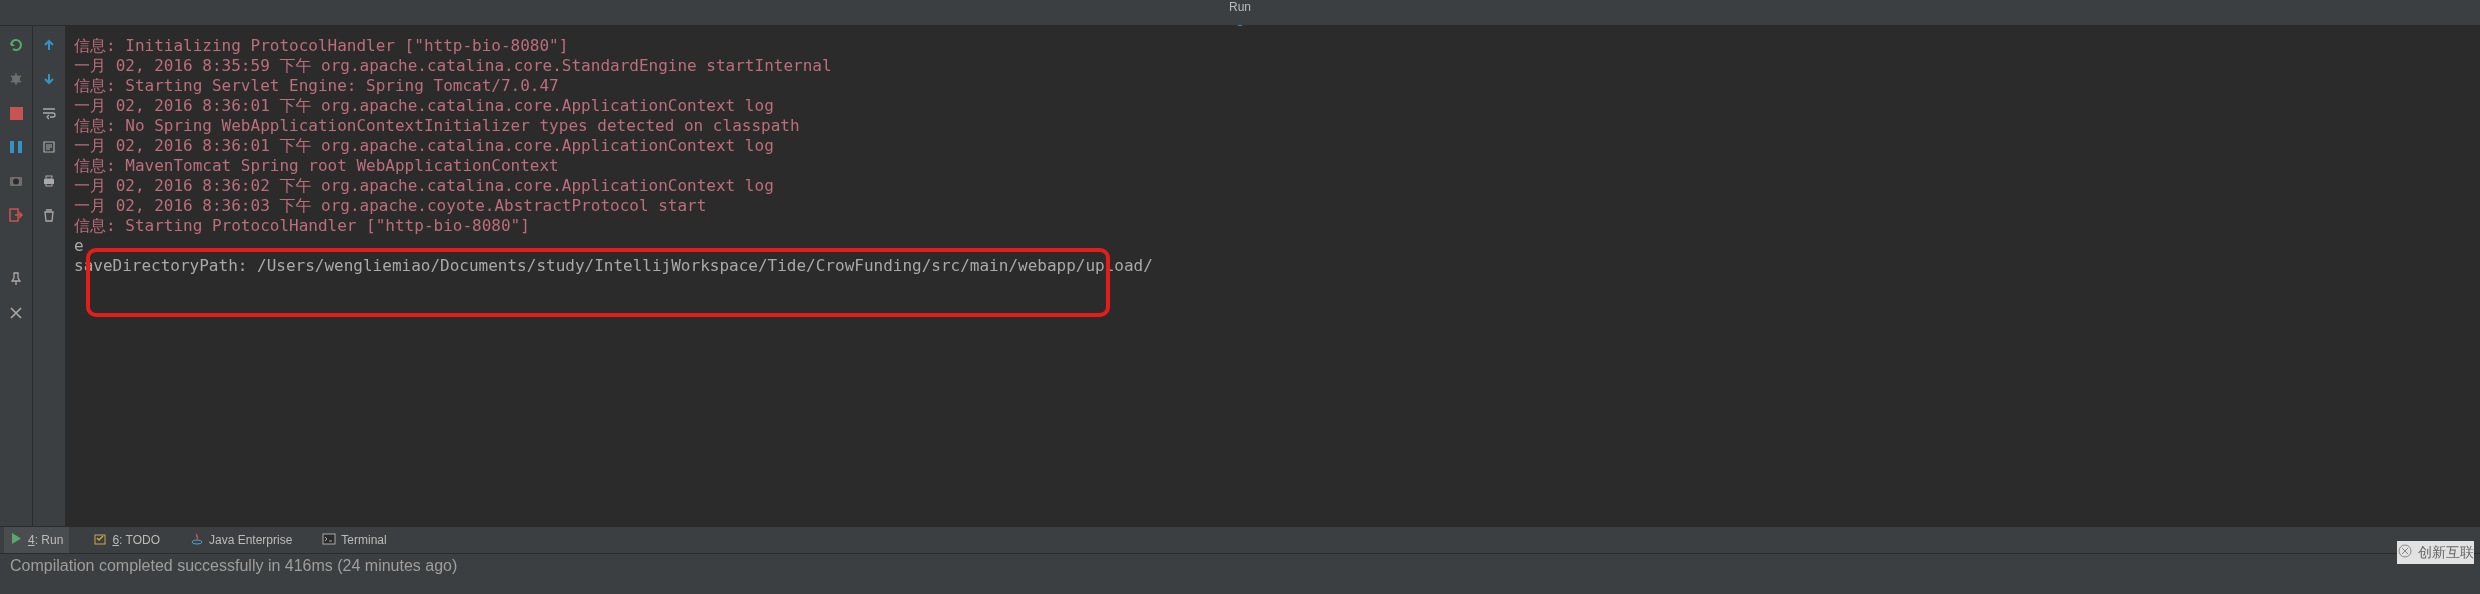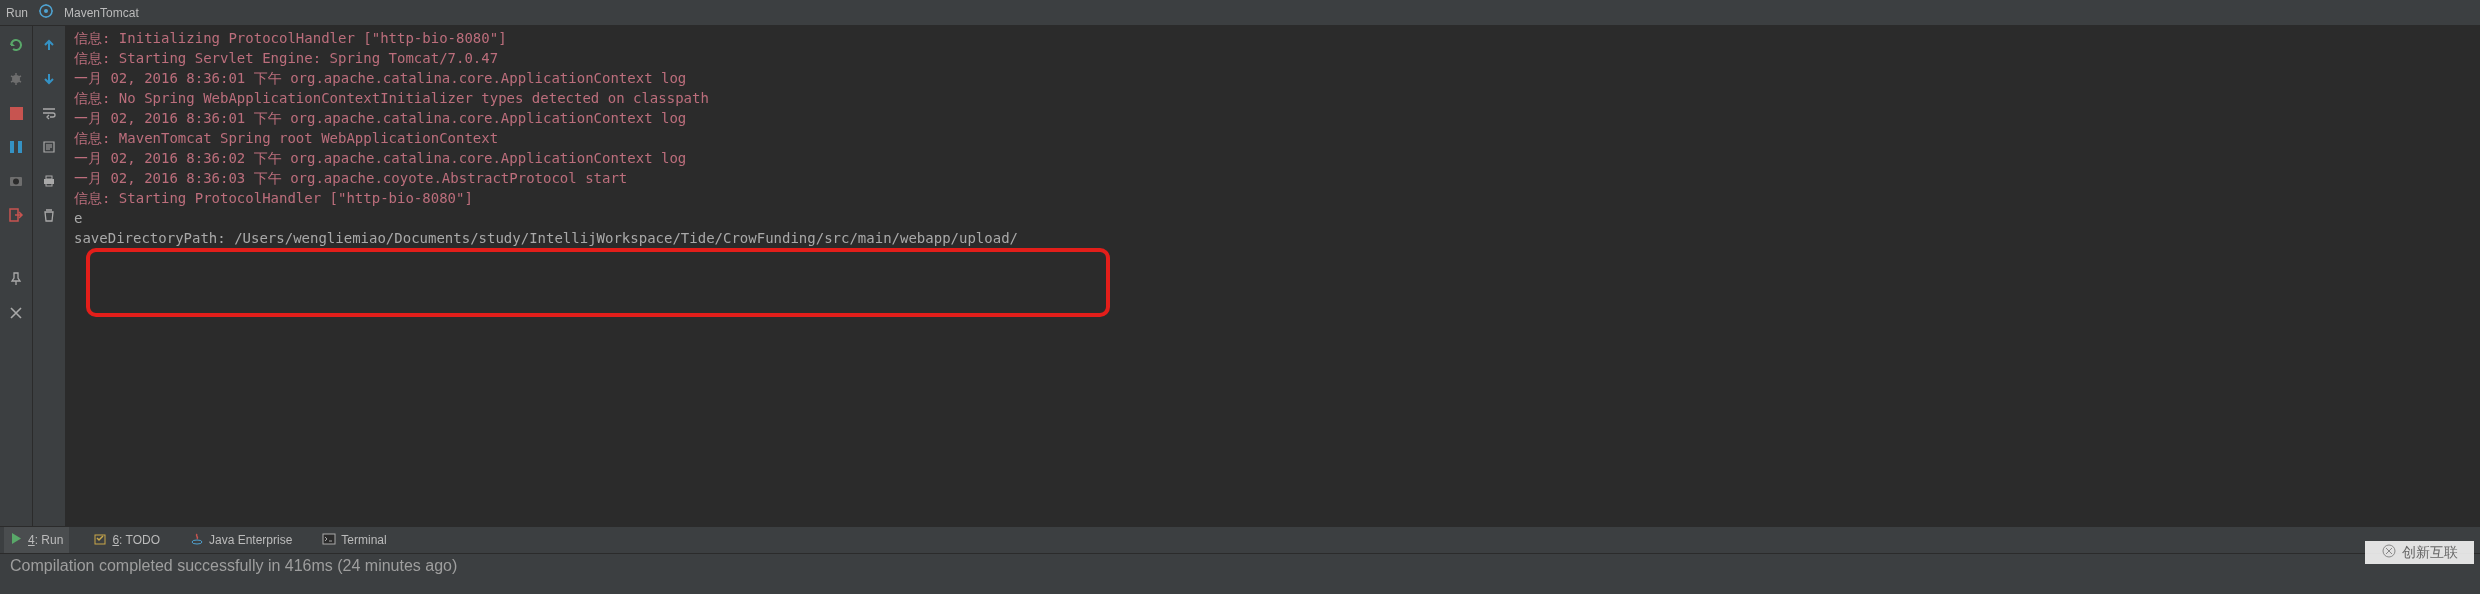--- a/index.html
+++ b/index.html
@@ -13,20 +13,21 @@
       overflow: hidden;
     }
     .header {
       display: flex;
       align-items: center;
       height: 26px;
       padding: 0 6px;
       background: #3c3f41;
       border-bottom: 1px solid #2b2b2b;
       gap: 10px;
+      flex-direction: column;
     }
     .main {
       display: flex;
       height: 500px;
     }
     .left-toolbar {
       width: 33px;
       background: #3c3f41;
       border-right: 1px solid #2b2b2b;
       display: flex;
@@ -49,23 +50,23 @@
       width: 22px;
       height: 22px;
       display: flex;
       align-items: center;
       justify-content: center;
       cursor: pointer;
     }
     .console-area {
       flex: 1;
       background: #2b2b2b;
-      padding: 2px 8px;
+      padding: 10px 8px;
       font-family: "Menlo", monospace;
-      font-size: 14px;
+      font-size: 16px;
       line-height: 20px;
       position: relative;
       overflow: hidden;
     }
     .console-line {
       white-space: pre;
       color: #bc6e7c;
     }
     .console-line.normal {
       color: #a9a9a9;
@@ -115,21 +116,21 @@
       color: #9e9e9e;
       font-size: 16px;
     }
     .watermark {
       position: absolute;
       right: 6px;
       bottom: 30px;
       background: rgba(255,255,255,0.85);
       color: #666;
       font-size: 14px;
-      padding: 2px 16px;
+      padding: 2px 0;
       display: flex;
       align-items: center;
       gap: 5px;
     }
   </style>
 </head>
 <body>
 
 <div class="header">
   <span>Run</span>
@@ -222,20 +223,21 @@
     </div>
     <div class="icon-btn">
       <svg width="16" height="16" viewBox="0 0 16 16">
           <path d="M5 3 h6 M4 5 h8 l-1 9 h-6 z" fill="none" stroke="#a9a9a9" stroke-width="1.3"></path>
         </svg>
     </div>
   </div>
 
   <div class="console-area" id="console">
       <div class="console-line">信息: Initializing ProtocolHandler ["http-bio-8080"]</div>
+      <div class="console-line">一月 02, 2016 8:35:59 下午 org.apache.catalina.core.StandardEngine startInternal</div>
       <div class="console-line">信息: Starting Servlet Engine: Spring Tomcat/7.0.47</div>
       <div class="console-line">一月 02, 2016 8:36:01 下午 org.apache.catalina.core.ApplicationContext log</div>
       <div class="console-line">信息: No Spring WebApplicationContextInitializer types detected on classpath</div>
       <div class="console-line">一月 02, 2016 8:36:01 下午 org.apache.catalina.core.ApplicationContext log</div>
       <div class="console-line">信息: MavenTomcat Spring root WebApplicationContext</div>
       <div class="console-line">一月 02, 2016 8:36:02 下午 org.apache.catalina.core.ApplicationContext log</div>
       <div class="console-line">一月 02, 2016 8:36:03 下午 org.apache.coyote.AbstractProtocol start</div>
       <div class="console-line">信息: Starting ProtocolHandler ["http-bio-8080"]</div>
       <div class="console-line normal">e</div>
       <div class="console-line normal">saveDirectoryPath: /Users/wengliemiao/Documents/study/IntellijWorkspace/Tide/CrowFunding/src/main/webapp/upload/</div>

